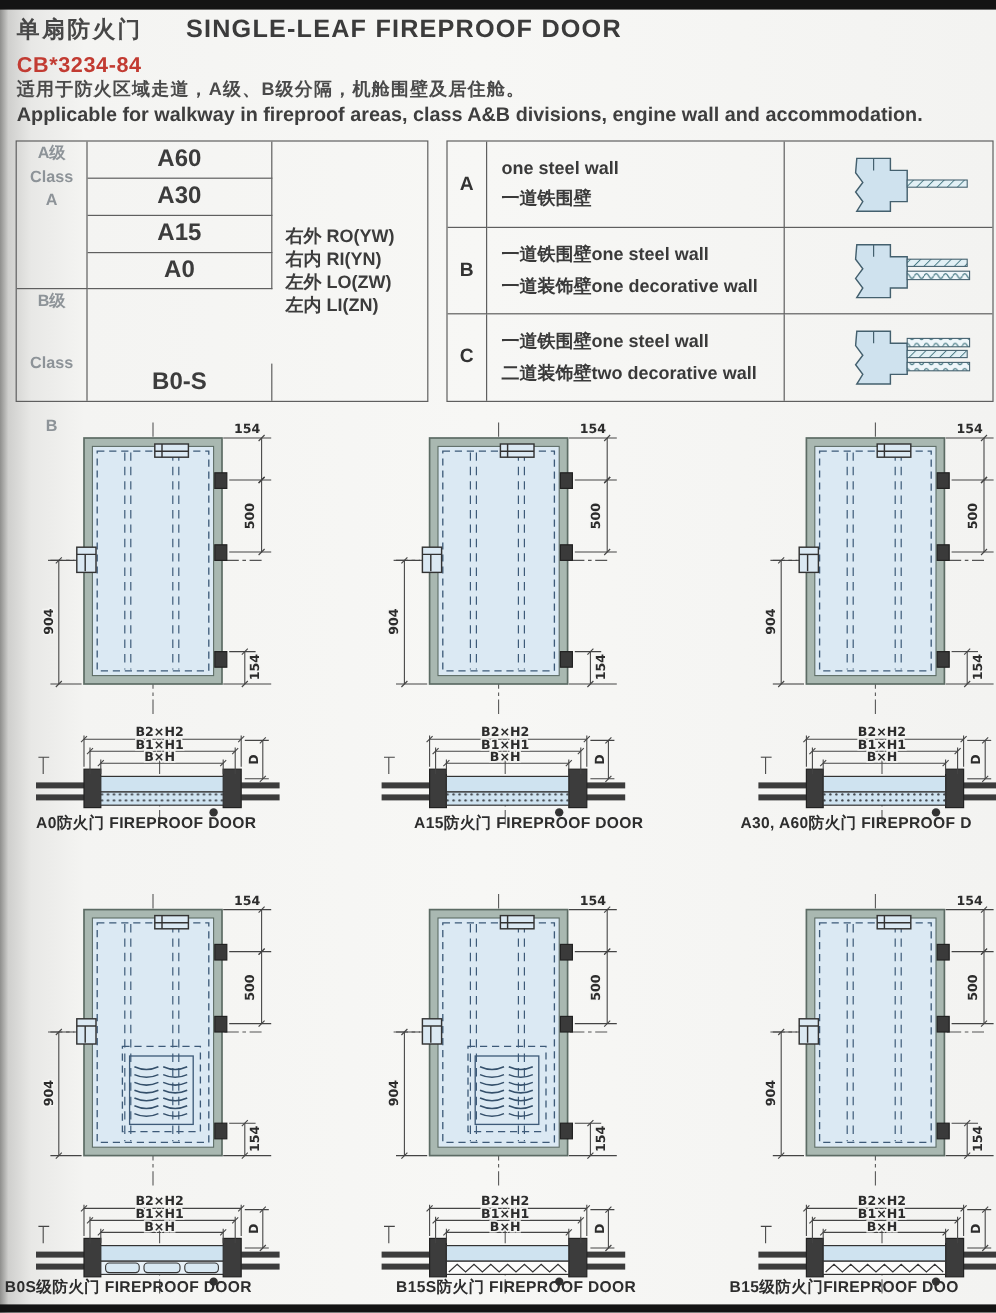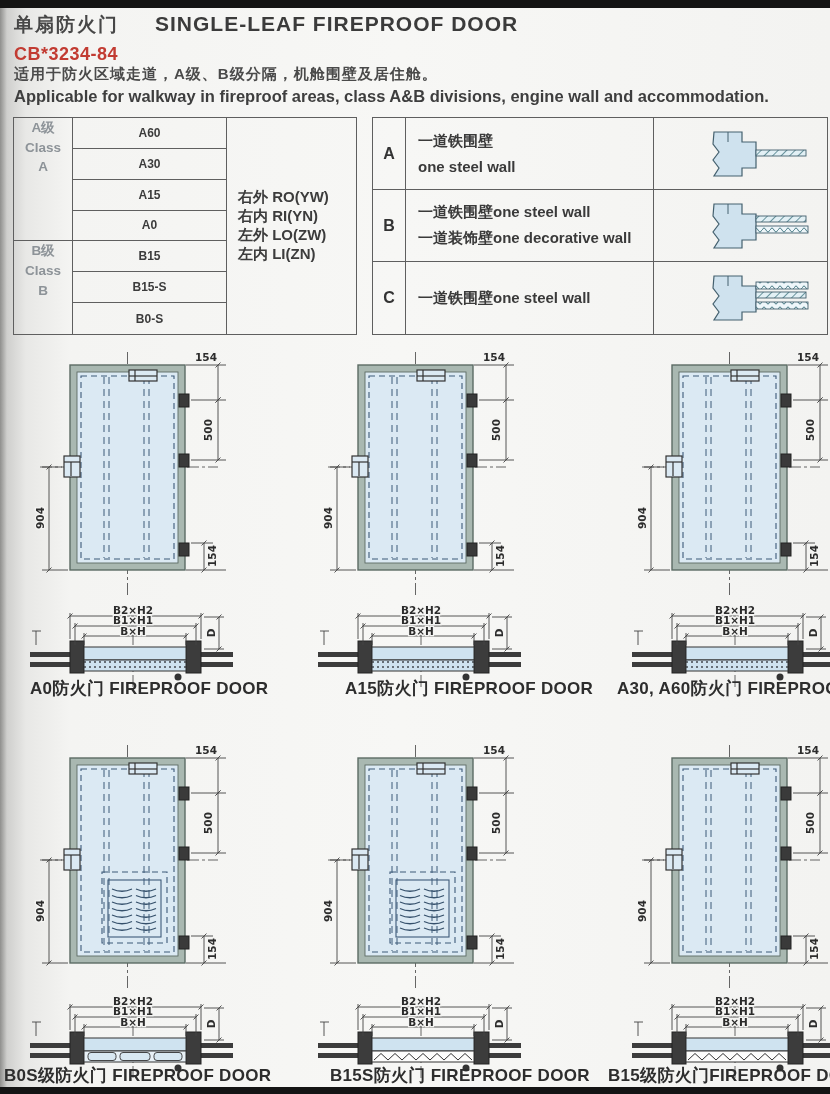--- a/index.html
+++ b/index.html
@@ -17,42 +17,42 @@
   .desc-cn { position:absolute; left:14px; top:65px; font-size:15px; font-weight:600; color:#4a4a4a; letter-spacing:1px; }
   .desc-en { position:absolute; left:14px; top:87px; font-size:16.5px; font-weight:600; color:#3e3e3e;text-align:center; }
 
   
   .class-table { position:absolute; left:13px; top:117px; width:344px; height:218px;
     display:grid; grid-template-columns:59px 154px 1fr; grid-template-rows:repeat(7,1fr);
     border:1.5px solid #5f5f5f; }
   .ct-group { grid-column:1; border-right:1.5px solid #5f5f5f; display:flex; flex-direction:column;
     justify-content:flex-start; align-items:center; font-size:13.5px; font-weight:bold; color:#8d9398; line-height:1.45; }
   .ct-group.ga { grid-row:1/5; border-bottom:1.5px solid #5f5f5f; }
-  .ct-group.gb { grid-row:5/8; }
+  .ct-group.gb { grid-row:5/8;gap:32px; }
   .ct-model { grid-column:2; display:flex; align-items:center; justify-content:center;
-    font-size:12px; font-weight:bold; color:#3c3c3c; border-right:1.5px solid #5f5f5f; border-bottom:1.5px solid #5f5f5f; }
+    font-size:20px; font-weight:bold; color:#3c3c3c; border-right:1.5px solid #5f5f5f; border-bottom:1.5px solid #5f5f5f; }
   .ct-model.last { border-bottom:none; }
   .ct-orient { grid-column:3; grid-row:1/8; display:flex; flex-direction:column; justify-content:center;
     gap:0; padding-left:11px; font-size:15px; font-weight:bold; color:#3c3c3c; white-space:nowrap; }
 
   
   .wall-table { position:absolute; left:372px; top:117px; width:456px; height:218px;
     display:grid; grid-template-columns:33px 248px 1fr; grid-template-rows:1fr 1fr 1fr;
     border:1.5px solid #5f5f5f; }
   .wt-key { border-right:1.5px solid #5f5f5f; border-bottom:1.5px solid #5f5f5f;
     display:flex; align-items:center; justify-content:center; font-size:16px; font-weight:600; color:#333; }
   .wt-text { border-right:1.5px solid #5f5f5f; border-bottom:1.5px solid #5f5f5f;
     display:flex; flex-direction:column; justify-content:space-evenly; padding:6px 0 6px 12px;
     font-size:15px; font-weight:bold; color:#3a3a3a; white-space:nowrap; }
   .wt-diag { border-bottom:1.5px solid #5f5f5f; display:flex; align-items:center; justify-content:center; }
   .nbb { border-bottom:none !important; }
 
   
   .door-block, .sec-block { position:absolute; }
-  .cap { position:absolute; font-size:17px; font-weight:bold; color:#2d2d2d; white-space:nowrap; letter-spacing:0.3px; }
+  .cap { position:absolute; font-size:13px; font-weight:bold; color:#2d2d2d; white-space:nowrap; letter-spacing:0.3px; }
 
   svg text { font-size:10.5px; font-weight:bold; fill:#2c2c2c; font-family:"DejaVu Sans",sans-serif;
     paint-order:stroke; stroke:#f4f4f2; stroke-width:2.5px; }
   .cl { stroke:#555; stroke-width:0.9; stroke-dasharray:12 3 3 3; fill:none; }
   .frame { fill:#a9b8b1; stroke:#5c6b64; stroke-width:1.4; }
   .panel { fill:#dbe9f3; stroke:#5c6b64; stroke-width:0.9; }
   .dashO { fill:none; stroke:#3d5a78; stroke-width:1.1; stroke-dasharray:6 4; }
   .stif line { stroke:#3d5a78; stroke-width:1; stroke-dasharray:7 5; }
   .fit rect { fill:#dbe9f3; stroke:#333; stroke-width:1.2; }
   .fit line { stroke:#333; stroke-width:1.2; }
@@ -111,36 +111,34 @@
     </div>
     <div class="ct-group gb">
       <span>B级</span>
       <span>Class</span>
       <span>B</span>
     </div>
     <div class="ct-model" style="grid-row:1">A60</div>
     <div class="ct-model" style="grid-row:2">A30</div>
     <div class="ct-model" style="grid-row:3">A15</div>
     <div class="ct-model" style="grid-row:4">A0</div>
-    <div class="ct-model" style="grid-row:5">B15</div>
-    <div class="ct-model" style="grid-row:6">B15-S</div>
     <div class="ct-model last" style="grid-row:7">B0-S</div>
     <div class="ct-orient">
       <span>右外 RO(YW)</span>
       <span>右内 RI(YN)</span>
       <span>左外 LO(ZW)</span>
       <span>左内 LI(ZN)</span>
     </div>
   </div>
 
   <div class="wall-table">
     <div class="wt-key">A</div>
     <div class="wt-text">
+      <span>one steel wall</span>
       <span>一道铁围壁</span>
-      <span>one steel wall</span>
     </div>
     <div class="wt-diag" id="diagA">
         <svg width="150" height="56" viewBox="0 0 150 56">
     <path class="prof" d="M48 6 h28 v10 h14 v26 h-14 v8 h-28 l5 -8 l-6 -8 l6 -8 l-6 -8 Z"></path>
     <line class="profl" x1="62" y1="6" x2="62" y2="16"></line>
     <rect class="strip" x="90" y="24" width="50" height="6" fill="url(#hatchP)"></rect>
         </svg>
       </div>
 
     <div class="wt-key">B</div>
@@ -153,20 +151,21 @@
     <path class="prof" d="M48 6 h28 v10 h14 v26 h-14 v8 h-28 l5 -8 l-6 -8 l6 -8 l-6 -8 Z"></path>
     <line class="profl" x1="62" y1="6" x2="62" y2="16"></line>
     <rect class="strip" x="90" y="18" width="50" height="6" fill="url(#hatchP)"></rect>
           <rect class="strip" x="90" y="28" width="52" height="7" fill="url(#waveP)"></rect>
         </svg>
       </div>
 
     <div class="wt-key nbb">C</div>
     <div class="wt-text nbb">
       <span>一道铁围壁one steel wall</span>
+      <span>二道装饰壁two decorative wall</span>
     </div>
     <div class="wt-diag nbb" id="diagC">
         <svg width="150" height="56" viewBox="0 0 150 56">
     <path class="prof" d="M48 6 h28 v10 h14 v26 h-14 v8 h-28 l5 -8 l-6 -8 l6 -8 l-6 -8 Z"></path>
     <line class="profl" x1="62" y1="6" x2="62" y2="16"></line>
     <rect class="strip" x="90" y="12" width="52" height="7" fill="url(#waveP)"></rect>
           <rect class="strip" x="90" y="22" width="50" height="6" fill="url(#hatchP)"></rect>
           <rect class="strip" x="90" y="32" width="52" height="7" fill="url(#waveP)"></rect>
         </svg>
       </div>

